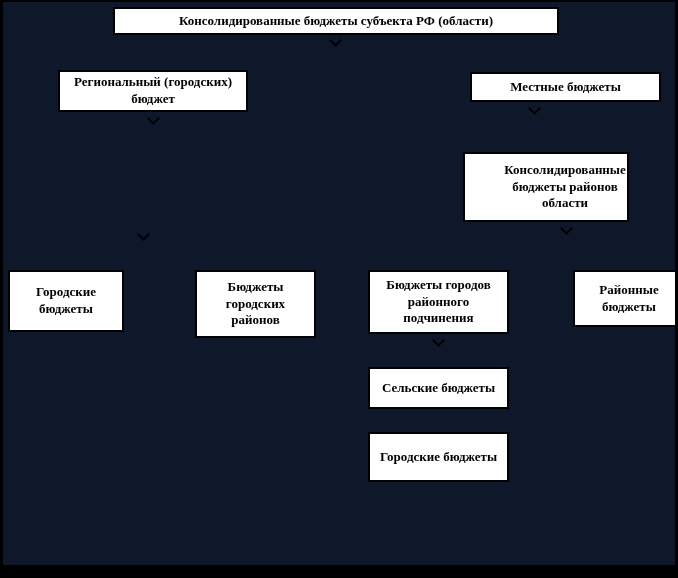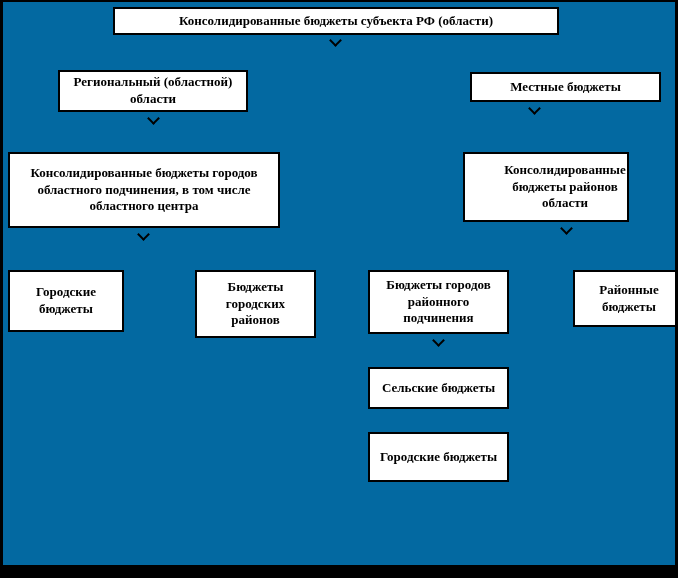--- a/index.html
+++ b/index.html
@@ -4,21 +4,21 @@
 <style>
   html, body {
     margin: 0;
     padding: 0;
     background: #000;
   }
   .canvas {
     position: relative;
     width: 678px;
     height: 573px;
-    background: #0369a1;
+    background: #0f172a;
     box-sizing: border-box;
     border-left: 3px solid #000;
     border-right: 3px solid #000;
     border-top: 2px solid #000;
     border-bottom: 8px solid #000;
     font-family: "Liberation Serif", "DejaVu Serif", serif;
     overflow: hidden;
   }
   .node {
     position: absolute;
@@ -45,25 +45,24 @@
     background: transparent;
   }
 </style>
 </head>
 <body>
 
 <div class="canvas">
 
   <div class="node" style="left:110px; top:5px; width:446px; height:28px;">Консолидированные бюджеты субъекта РФ (области)</div>
 
-  <div class="node" style="left:55px; top:68px; width:190px; height:42px;">Региональный (областной) области</div>
+  <div class="node" style="left:55px; top:68px; width:190px; height:42px;">Региональный (городских) бюджет</div>
 
   <div class="node" style="left:435px; top:70px; width:191px; height:30px;margin-left:32px;">Местные бюджеты</div>
 
-  <div class="node" style="left:5px; top:150px; width:272px; height:76px;">Консолидированные бюджеты городов областного подчинения, в том числе областного центра</div>
 
   <div class="node" style="left:460px; top:150px; width:166px; height:70px;padding-left:44px;">Консолидированные бюджеты районов области</div>
 
   <div class="node" style="left:5px; top:268px; width:116px; height:62px;">Городские бюджеты</div>
 
   <div class="node" style="left:160px; top:268px; width:121px; height:68px;margin-left:32px;">Бюджеты городских районов</div>
 
   <div class="node" style="left:365px; top:268px; width:141px; height:64px;">Бюджеты городов районного подчинения</div>
 
   <div class="node" style="left:570px; top:268px; width:106px; height:57px;padding-left:12px;">Районные бюджеты</div>

